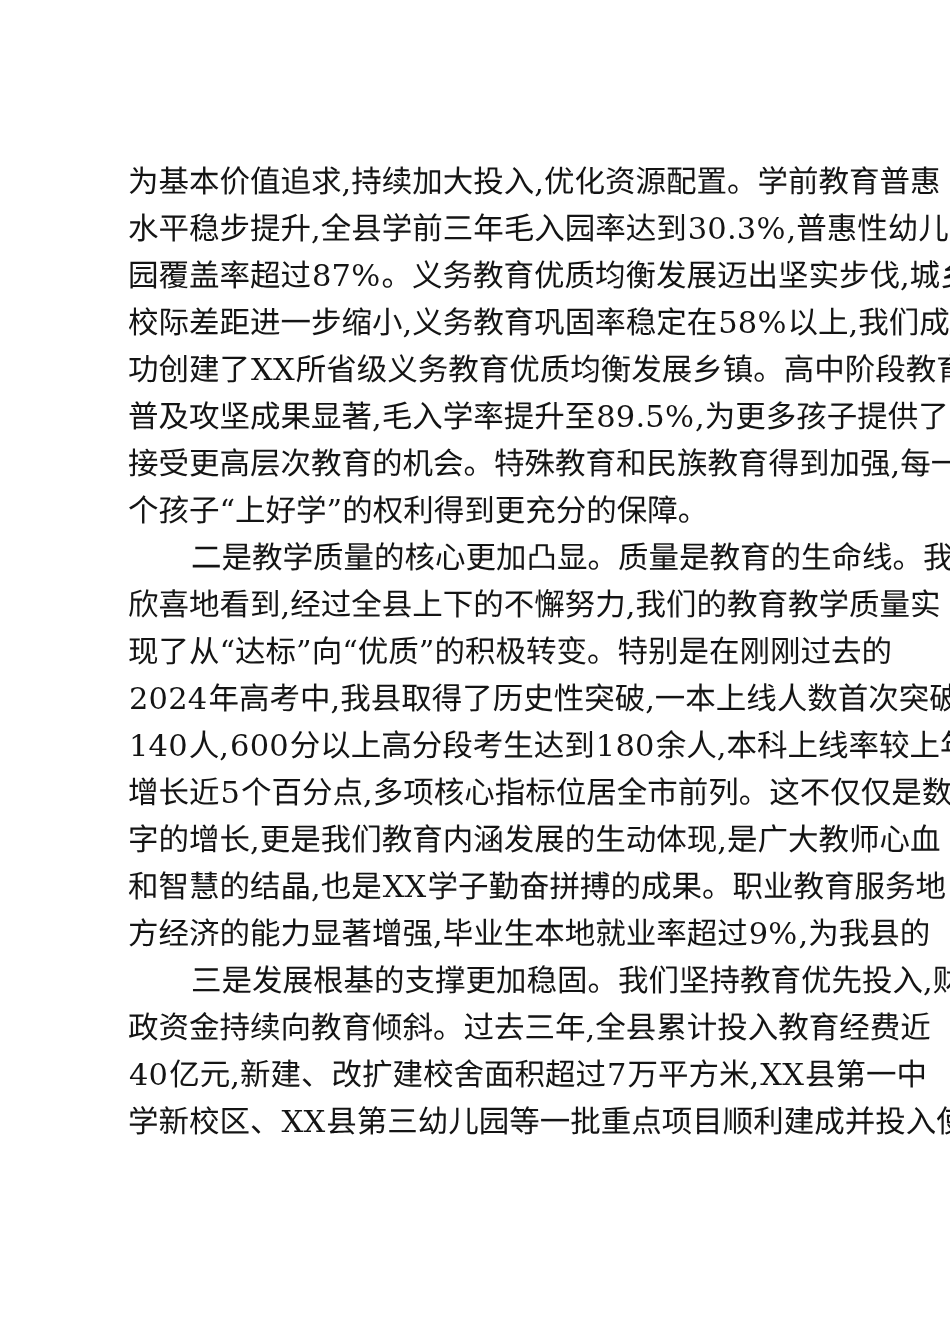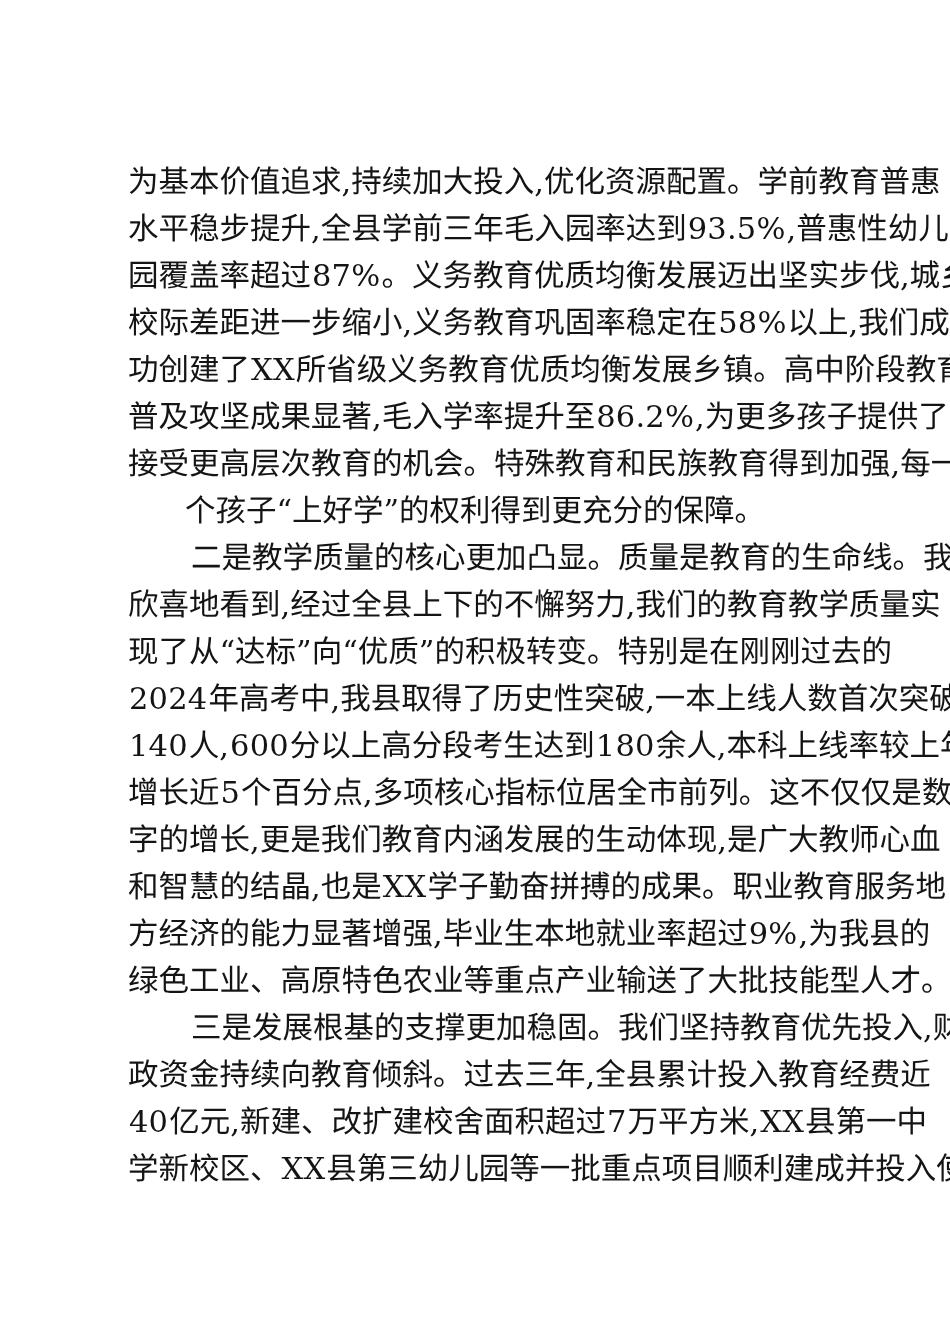--- a/index.html
+++ b/index.html
@@ -57,21 +57,21 @@
     display: flex;
     justify-content: space-between;
   }
   .doc-line.justify > span {
     display: inline-block;
   }
 
   
   .doc-line.ragged {
     display: block;
-    text-align: center;
+    text-align: left;
   }
 
   
   .doc-line.indent {
     padding-left: 63px;
     box-sizing: border-box;
   }
 
   .doc-line.indent.justify {
     width: 694px;
@@ -136,21 +136,21 @@
         <span>学</span>
         <span>前</span>
         <span>三</span>
         <span>年</span>
         <span>毛</span>
         <span>入</span>
         <span>园</span>
         <span>率</span>
         <span>达</span>
         <span>到</span>
-        <span class="lat">93.5%</span>
+        <span class="lat">30.3%</span>
         <span>,</span>
         <span>普</span>
         <span>惠</span>
         <span>性</span>
         <span>幼</span>
         <span>儿</span>
       </div>
     <div class="doc-line justify">
         <span>园</span>
         <span>覆</span>
@@ -248,21 +248,21 @@
         <span>显</span>
         <span>著</span>
         <span>,</span>
         <span>毛</span>
         <span>入</span>
         <span>学</span>
         <span>率</span>
         <span>提</span>
         <span>升</span>
         <span>至</span>
-        <span class="lat">86.2%</span>
+        <span class="lat">89.5%</span>
         <span>,</span>
         <span>为</span>
         <span>更</span>
         <span>多</span>
         <span>孩</span>
         <span>子</span>
         <span>提</span>
         <span>供</span>
         <span>了</span>
       </div>
@@ -552,21 +552,20 @@
         <span>率</span>
         <span>超</span>
         <span>过</span>
         <span class="lat">9%</span>
         <span>,</span>
         <span>为</span>
         <span>我</span>
         <span>县</span>
         <span>的</span>
       </div>
-    <div class="doc-line ragged">绿色工业、高原特色农业等重点产业输送了大批技能型人才。</div>
 
     <div class="doc-line justify indent">
         <span>三</span>
         <span>是</span>
         <span>发</span>
         <span>展</span>
         <span>根</span>
         <span>基</span>
         <span>的</span>
         <span>支</span>

